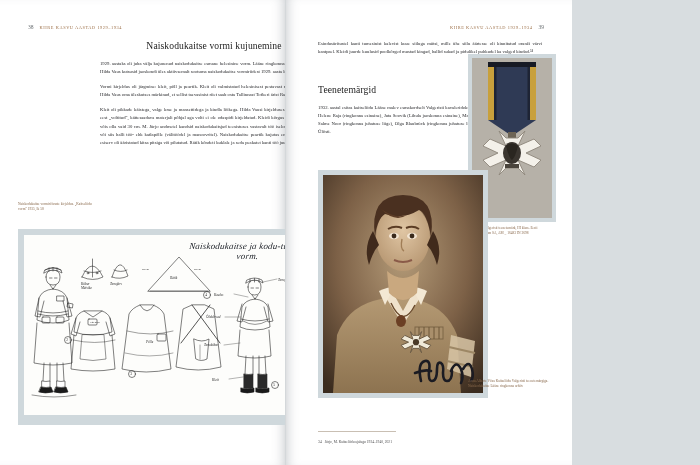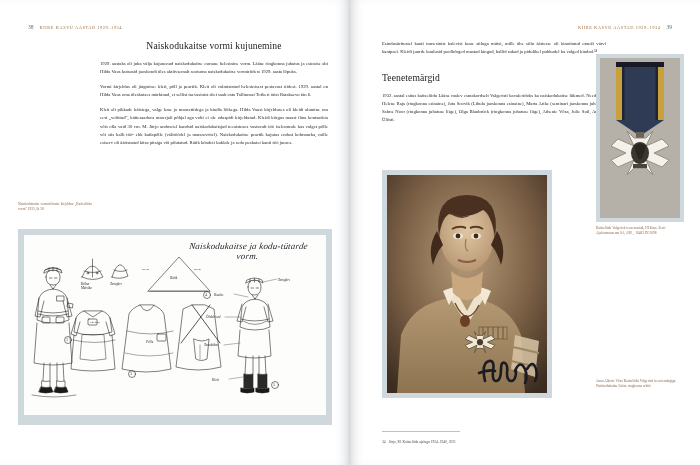--- a/index.html
+++ b/index.html
@@ -8,21 +8,21 @@
     background: #d8dde0;
   }
   body {
     width: 700px;
     height: 465px;
     overflow: hidden;
     font-family: "Liberation Serif", serif;
   }
   .spread {
     position: relative;
-    width: 700px;
+    width: 572px;
     height: 465px;
     background: #eab308;
     display: flex;
   }
   .page {
     position: relative;
     width: 350px;
     height: 465px;
     background: #ffffff;
     box-sizing: border-box;
@@ -386,21 +386,21 @@
   </div>
 
   <div class="page page-right">
 
     <div class="runhead runhead-right">
       <span>KIIRE KASVU AASTAD 1929–1934</span><span class="folio">39</span>
     </div>
 
     <div class="col-right">
       <p class="body">Esindusüritustel kanti tumesinist kalevist kuue siiluga mütsi, mille ühe siilu äärtesse oli kinnitatud oranži värvi kantpael. Kleidi juurde kuulusid poolkõrged mustad kingad, hallid sukad ja pidulikel puhkudel ka valged kindad.³⁴</p>
-      <h2 class="heading" style="margin-top:16px;">Teenetemärgid</h2>
+      <h2 class="heading" style="margin-top:28px;">Teenetemärgid</h2>
       <p class="body">1932. aastal esitas kaitseliidu Lääne malev esmakordselt Valgeristi kavaleridoks ka naiskodukaitse liikmed. Need olid: Helene Raja (ringkonna esinaine), Juta Soovik (Lihula jaoskonna esinaine), Marta Arike (seminari jaoskonna juhatus), Salme Noor (ringkonna juhatuse liige), Olga Blaubrück (ringkonna juhatuse liige), Athenie Võsa, Julie Suil, Aurelie Ülõsti.</p>
     </div>
 
     <div class="fig-medal">
       <div class="inner">
         <svg width="80" height="160" viewBox="0 0 80 160">
           <rect x="0" y="0" width="80" height="160" fill="#b6b1a8"></rect>
 
           <path d="M16 4 L64 4 L64 62 L40 78 L16 62 Z" fill="#2f3a55"></path>
           <rect x="16" y="4" width="6" height="58" fill="#c8a03c"></rect>

